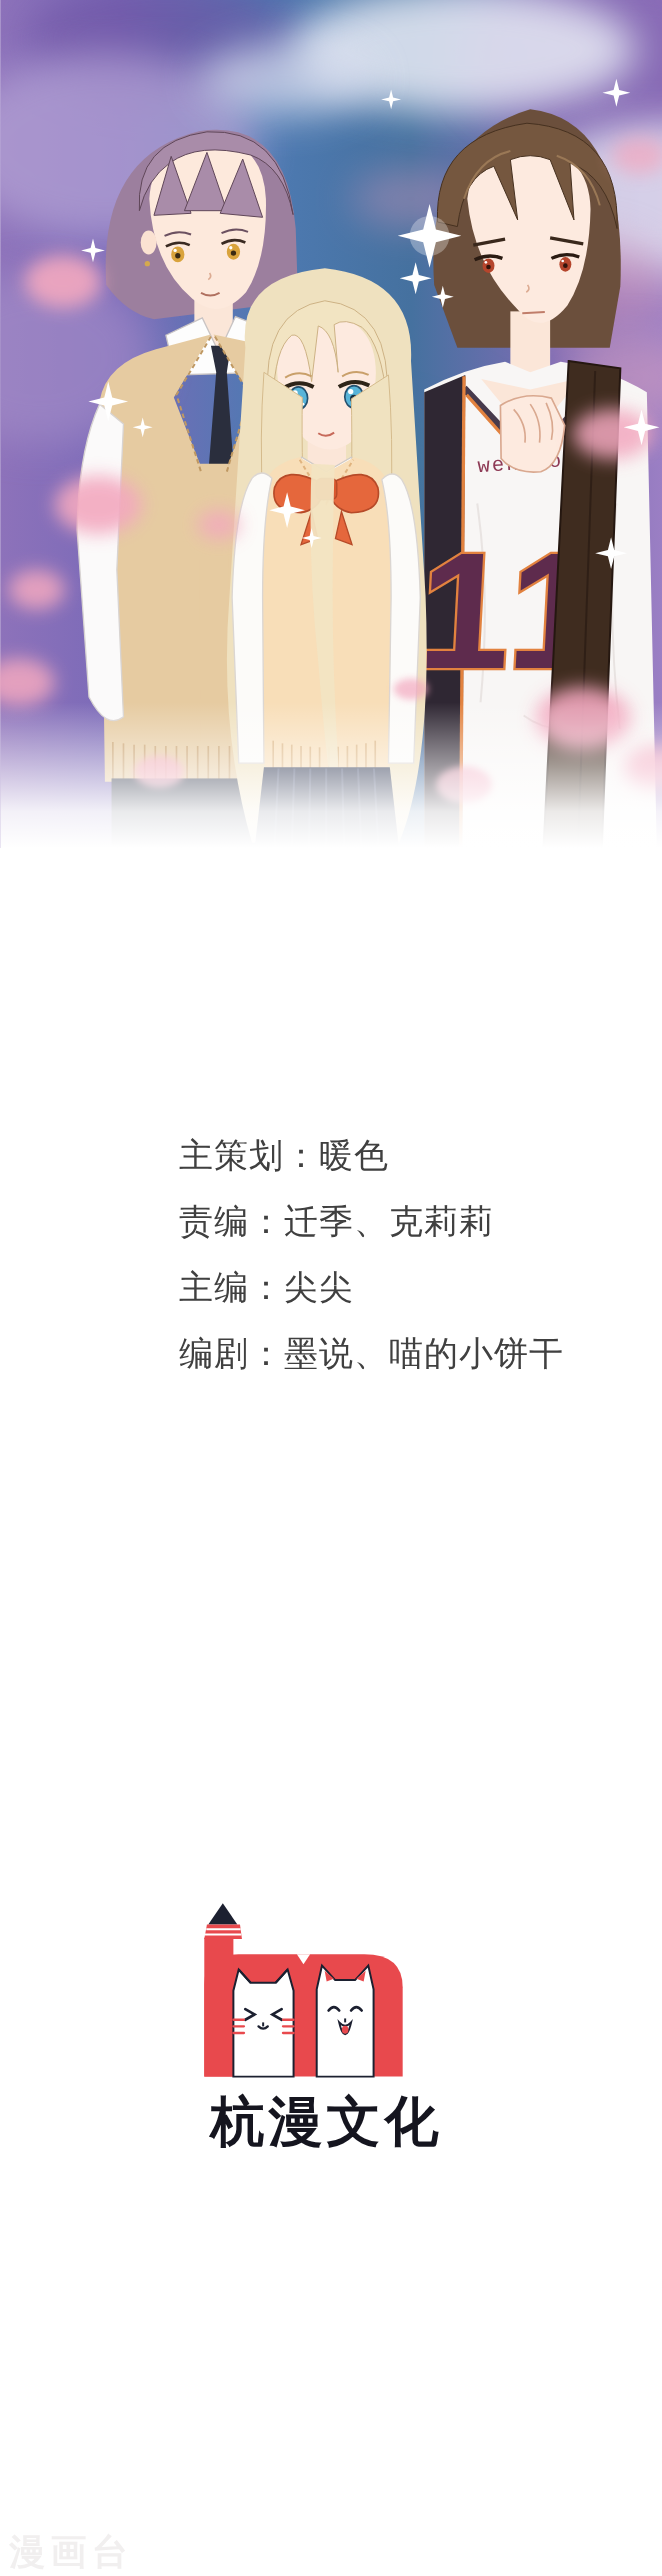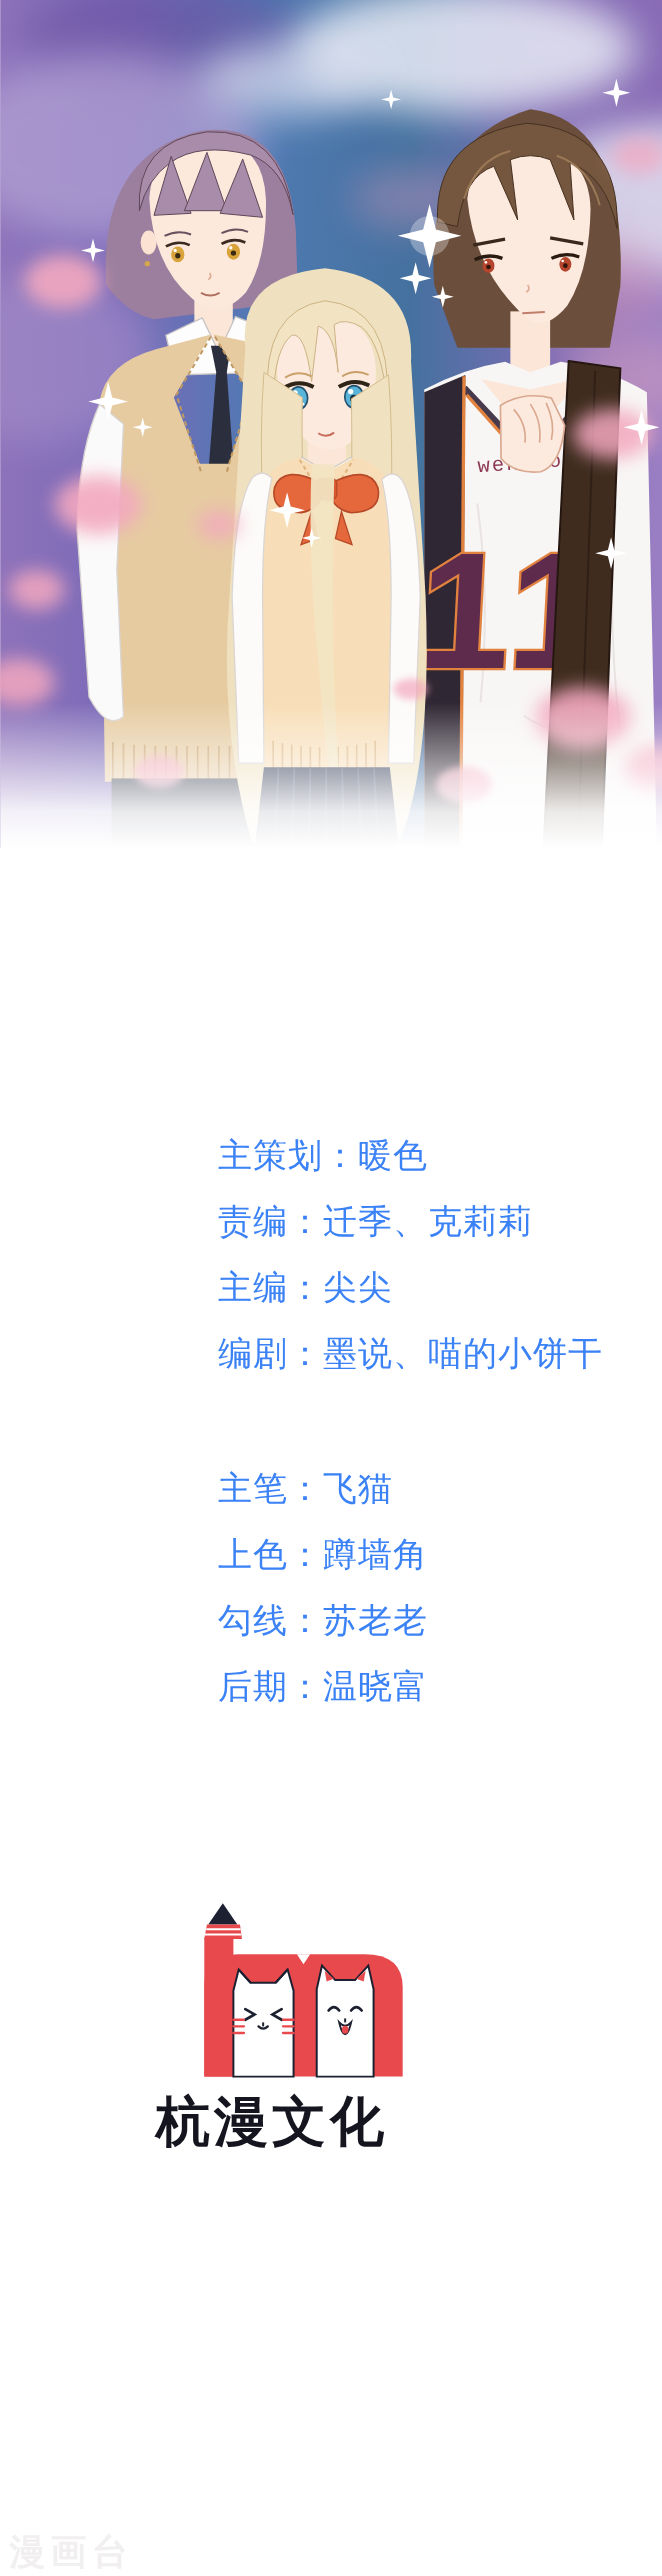--- a/index.html
+++ b/index.html
@@ -1,24 +1,24 @@
 <!DOCTYPE html>
 <html style="font-size:10.6px"><head>
 <meta charset="utf-8">
 <style>
   html,body{margin:0;padding:0;background:#ffffff;}
   .page{position:relative;width:663px;height:2576px;background:#ffffff;overflow:hidden;
         font-family:"Liberation Sans", sans-serif;}
   .illustration{position:absolute;left:0;top:0;width:663px;height:848px;}
-  .credits{position:absolute;left:179px;color:#3b82f6;font-size:34px;letter-spacing:1px;margin-left:39px;}
+  .credits{position:absolute;left:179px;color:#404040;font-size:34px;letter-spacing:1px;}
   .credits.g1{top:1123px;}
   .credits.g2{top:1456px;}
   .credit-line{height:66px;display:flex;align-items:center;white-space:nowrap;}
   .logo-mark{position:absolute;left:199px;top:1898px;width:205px;height:182px;}
-  .logo-name{position:absolute;left:156px;top:2086px;width:285px;
+  .logo-name{position:absolute;left:184px;top:2086px;width:285px;text-align:center;
              font-size:54px;font-weight:bold;letter-spacing:4px;color:#15151f;}
   .watermark{position:absolute;left:9.3px;top:2528px;font-size:36px;letter-spacing:5.3px;
              color:#f1efef;font-weight:bold;}
 </style>
 </head>
 <body>
 
 <div class="page">
 
   <div class="illustration">
@@ -266,26 +266,20 @@
     <rect x="0" y="1060" width="1000" height="220" fill="url(#fadeWhite)"></rect>
   </svg>
   </div>
 
   <div class="credits g1">
     <div class="credit-line">主策划：暖色</div>
     <div class="credit-line">责编：迁季、克莉莉</div>
     <div class="credit-line">主编：尖尖</div>
     <div class="credit-line">编剧：墨说、喵的小饼干</div>
   </div>
-  <div class="credits g2">
-    <div class="credit-line">主笔：飞猫</div>
-    <div class="credit-line">上色：蹲墙角</div>
-    <div class="credit-line">勾线：苏老老</div>
-    <div class="credit-line">后期：温晓富</div>
-  </div>
 
   <div class="logo-mark">
   <svg width="205" height="182" viewBox="0 0 310 275" xmlns="http://www.w3.org/2000/svg">
 
     <g>
       <path d="M8,270 L8,130 Q8,85 60,85 L250,85 Q308,85 308,135 L308,270 Z" fill="#e8494d"></path>
       <path d="M148,85 L168,85 L158,100 Z" fill="#ffffff"></path>
 
       <path d="M36,8 L58,40 L14,40 Z" fill="#1c2030"></path>
       <path d="M12,40 L62,40 L65,62 L8,62 Z" fill="#e8494d"></path>

